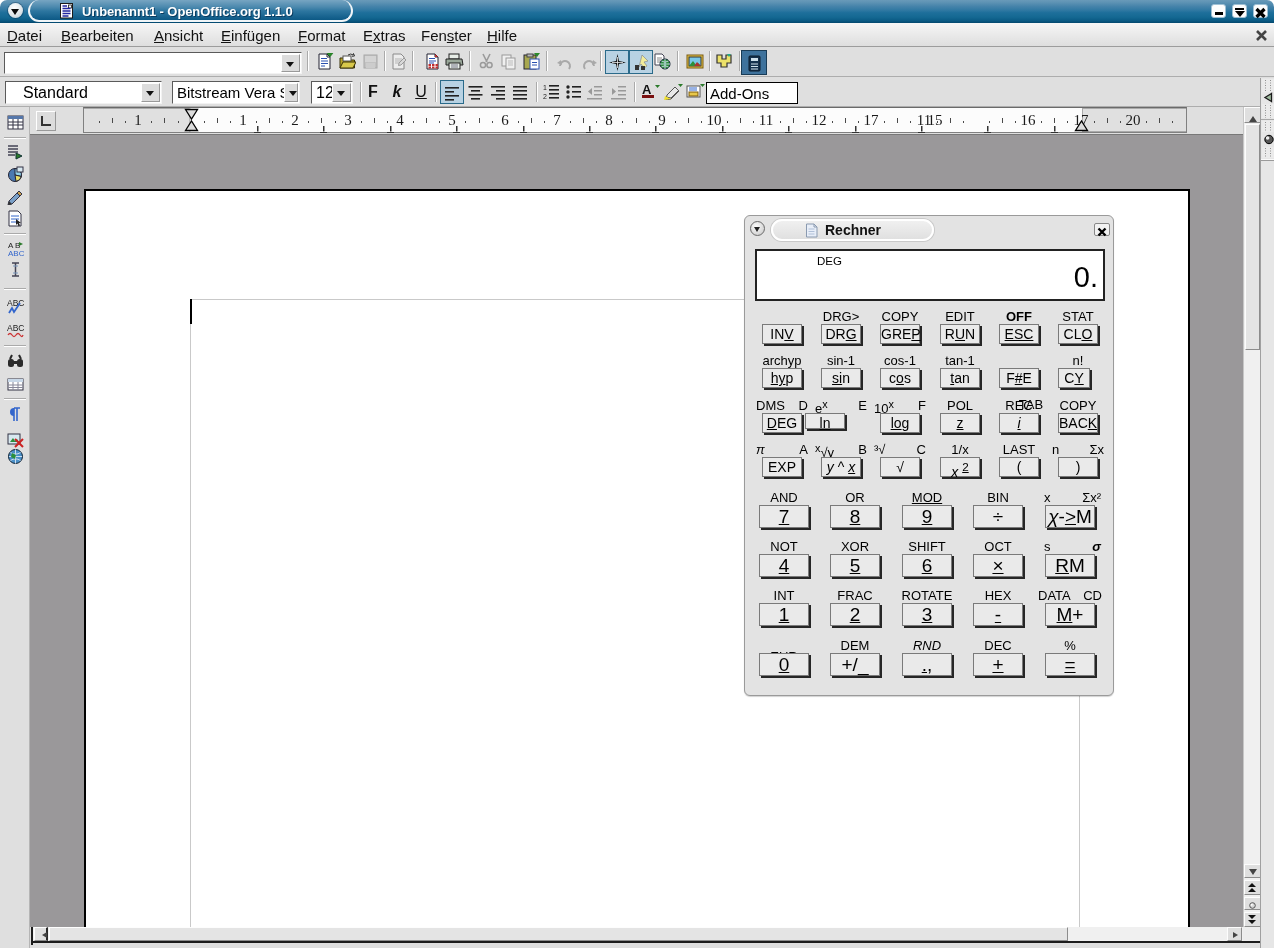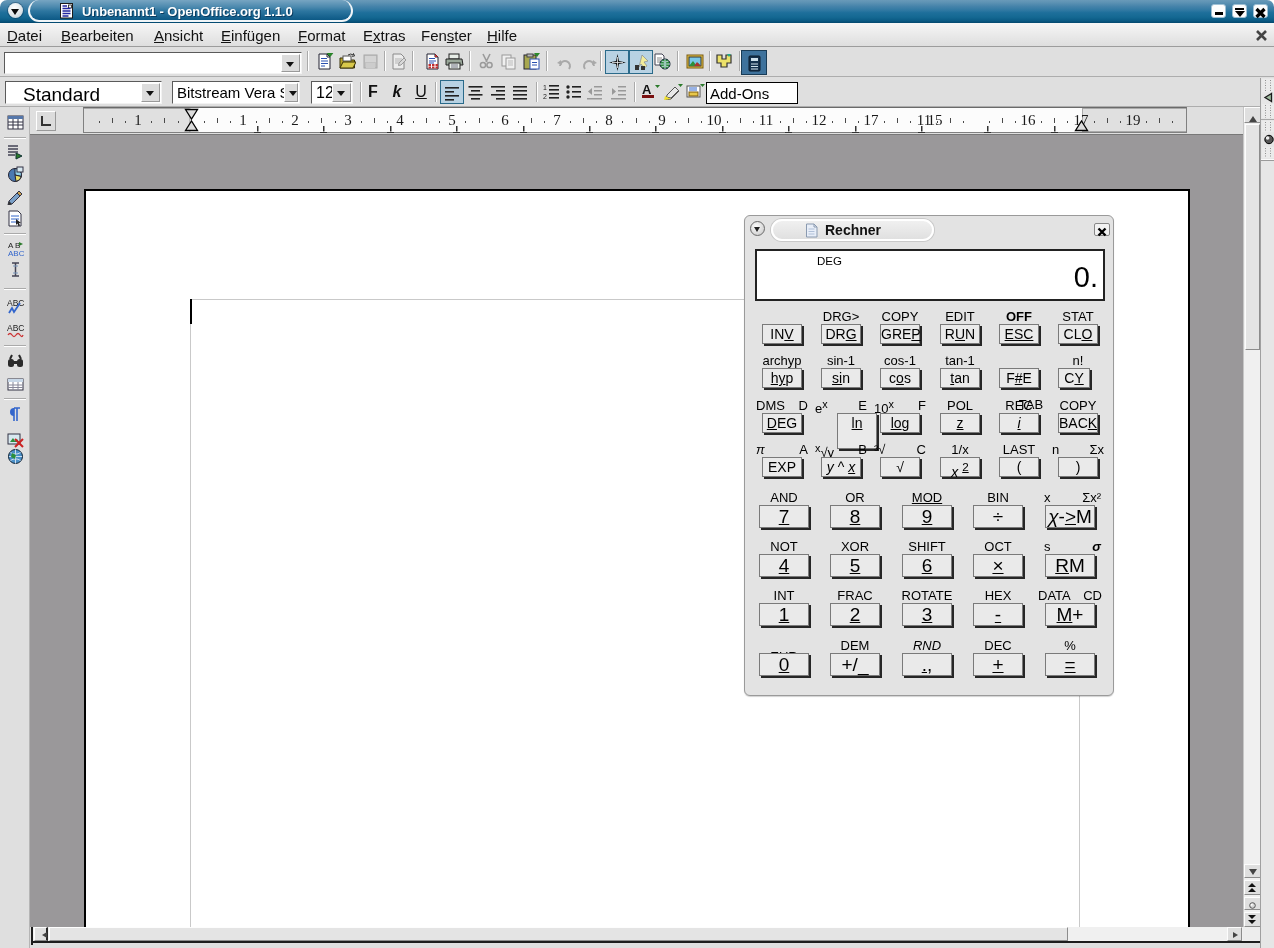--- a/index.html
+++ b/index.html
@@ -42,21 +42,21 @@
     background:#dcdcdc; border:1px solid #999; border-top-color:#fff; border-left-color:#fff; }
   .combo .dd:after { content:""; position:absolute; left:4px; top:7px;
     border:4.5px solid transparent; border-top:5.5px solid #111; }
   #url-combo { left:4px; top:52px; width:298px; height:22px; }
   .ticon { position:absolute; top:53px; width:17px; height:17px; }
   .sep1 { position:absolute; top:51px; width:1px; height:20px; background:#aaa; box-shadow:1px 0 0 #fff; }
 
   
   #toolbar2 { left:0; top:78px; width:1274px; height:29px; background:#dfdfdf;
     border-bottom:1px solid #adadad; }
-  #combo-style { left:5px; top:81px; width:157px; height:23px; font-size:19px;text-align:right; }
+  #combo-style { left:5px; top:81px; width:157px; height:23px; font-size:16px;text-align:right; }
   #combo-font  { left:172px; top:81px; width:128px; height:23px; font-size:15px; }
   #combo-size  { left:311px; top:81px; width:42px; height:23px; font-size:16px; }
   .combo .val { position:absolute; left:4px; top:2px; white-space:nowrap; overflow:hidden; }
   .ticon2 { position:absolute; top:83px; width:17px; height:17px; }
   .fmtbtn { position:absolute; top:83px; font-size:16px; color:#111; width:18px; text-align:center; }
   #addons { left:706px; top:82px; width:92px; height:22px; background:#fefefe;
     border:1px solid #000; font-size:15px; padding:2px 0 0 3px; }
 
   
   #rulerrow { left:0; top:107px; width:1274px; height:27px; background:#dfdfdf; }
@@ -392,21 +392,21 @@
     <div class="rnum" style="left:525px;">8</div>
     <div class="rnum" style="left:578px;">9</div>
     <div class="rnum" style="left:630px;">10</div>
     <div class="rnum" style="left:682px;">11</div>
     <div class="rnum" style="left:735px;">12</div>
     <div class="rnum" style="left:787px;">17</div>
     <div class="rnum" style="left:840px;">11</div>
     <div class="rnum" style="left:851px;">15</div>
     <div class="rnum" style="left:944px;">16</div>
     <div class="rnum" style="left:997px;">17</div>
-    <div class="rnum" style="left:1049px;">19</div>
+    <div class="rnum" style="left:1049px;">20</div>
     <div class="rdot" style="left:15px;"></div>
     <div class="rhalf" style="left:28px;"></div>
     <div class="rdot" style="left:41px;"></div>
     <div class="rdot" style="left:67px;"></div>
     <div class="rhalf" style="left:80px;"></div>
     <div class="rdot" style="left:94px;"></div>
     <div class="rdot" style="left:120px;"></div>
     <div class="rhalf" style="left:133px;"></div>
     <div class="rdot" style="left:146px;"></div>
     <div class="rdot" style="left:172px;"></div>
@@ -651,21 +651,21 @@
   <div class="cbtn" style="left:135px; top:152px; width:40px; height:20px; line-height:18px;">c<u>o</u>s</div>
   <div class="clabel" style="left:185px; top:137px; width:60px;">tan-1</div>
   <div class="cbtn" style="left:195px; top:152px; width:40px; height:20px; line-height:18px;"><u>t</u>an</div>
   <div class="clabel" style="left:256px; top:137px; width:60px;margin-top:44px;">TAB</div>
   <div class="cbtn" style="left:254px; top:152px; width:40px; height:20px; line-height:18px;">F<u>#</u>E</div>
   <div class="clabel" style="left:303px; top:137px; width:60px;">n!</div>
   <div class="cbtn" style="left:313px; top:152px; width:32px; height:20px; line-height:18px;">C<u>Y</u></div>
   <div class="clabel" style="left:11px; top:182px; width:52px; text-align:left;"><span>DMS</span><span style="float:right;">D</span></div>
   <div class="cbtn" style="left:17px; top:197px; width:40px; height:20px; line-height:18px;"><u>D</u>EG</div>
   <div class="clabel" style="left:70px; top:182px; width:52px; text-align:left;"><span>e<sup>x</sup></span><span style="float:right;">E</span></div>
-  <div class="cbtn" style="left:92px; top:197px; width:40px; height:36px; line-height:18px;"><u>ln</u></div>
+  <div class="cbtn" style="left:60px; top:197px; width:40px; height:16px; line-height:18px;"><u>ln</u></div>
   <div class="clabel" style="left:129px; top:182px; width:52px; text-align:left;"><span>10<sup>x</sup></span><span style="float:right;">F</span></div>
   <div class="cbtn" style="left:135px; top:197px; width:40px; height:20px; line-height:18px;"><u>lo</u>g</div>
   <div class="clabel" style="left:185px; top:182px; width:60px;">POL</div>
   <div class="cbtn" style="left:195px; top:197px; width:40px; height:20px; line-height:18px;"><u>z</u></div>
   <div class="clabel" style="left:244px; top:182px; width:60px;">REC</div>
   <div class="cbtn" style="left:254px; top:197px; width:40px; height:20px; line-height:18px;"><i><u>i</u></i></div>
   <div class="clabel" style="left:303px; top:182px; width:60px;">COPY</div>
   <div class="cbtn" style="left:313px; top:197px; width:40px; height:20px; line-height:18px;">BAC<u>K</u></div>
   <div class="clabel" style="left:11px; top:226px; width:52px; text-align:left;"><span><i>π</i></span><span style="float:right;">A</span></div>
   <div class="cbtn" style="left:17px; top:241px; width:40px; height:20px; line-height:18px;">EXP</div>

